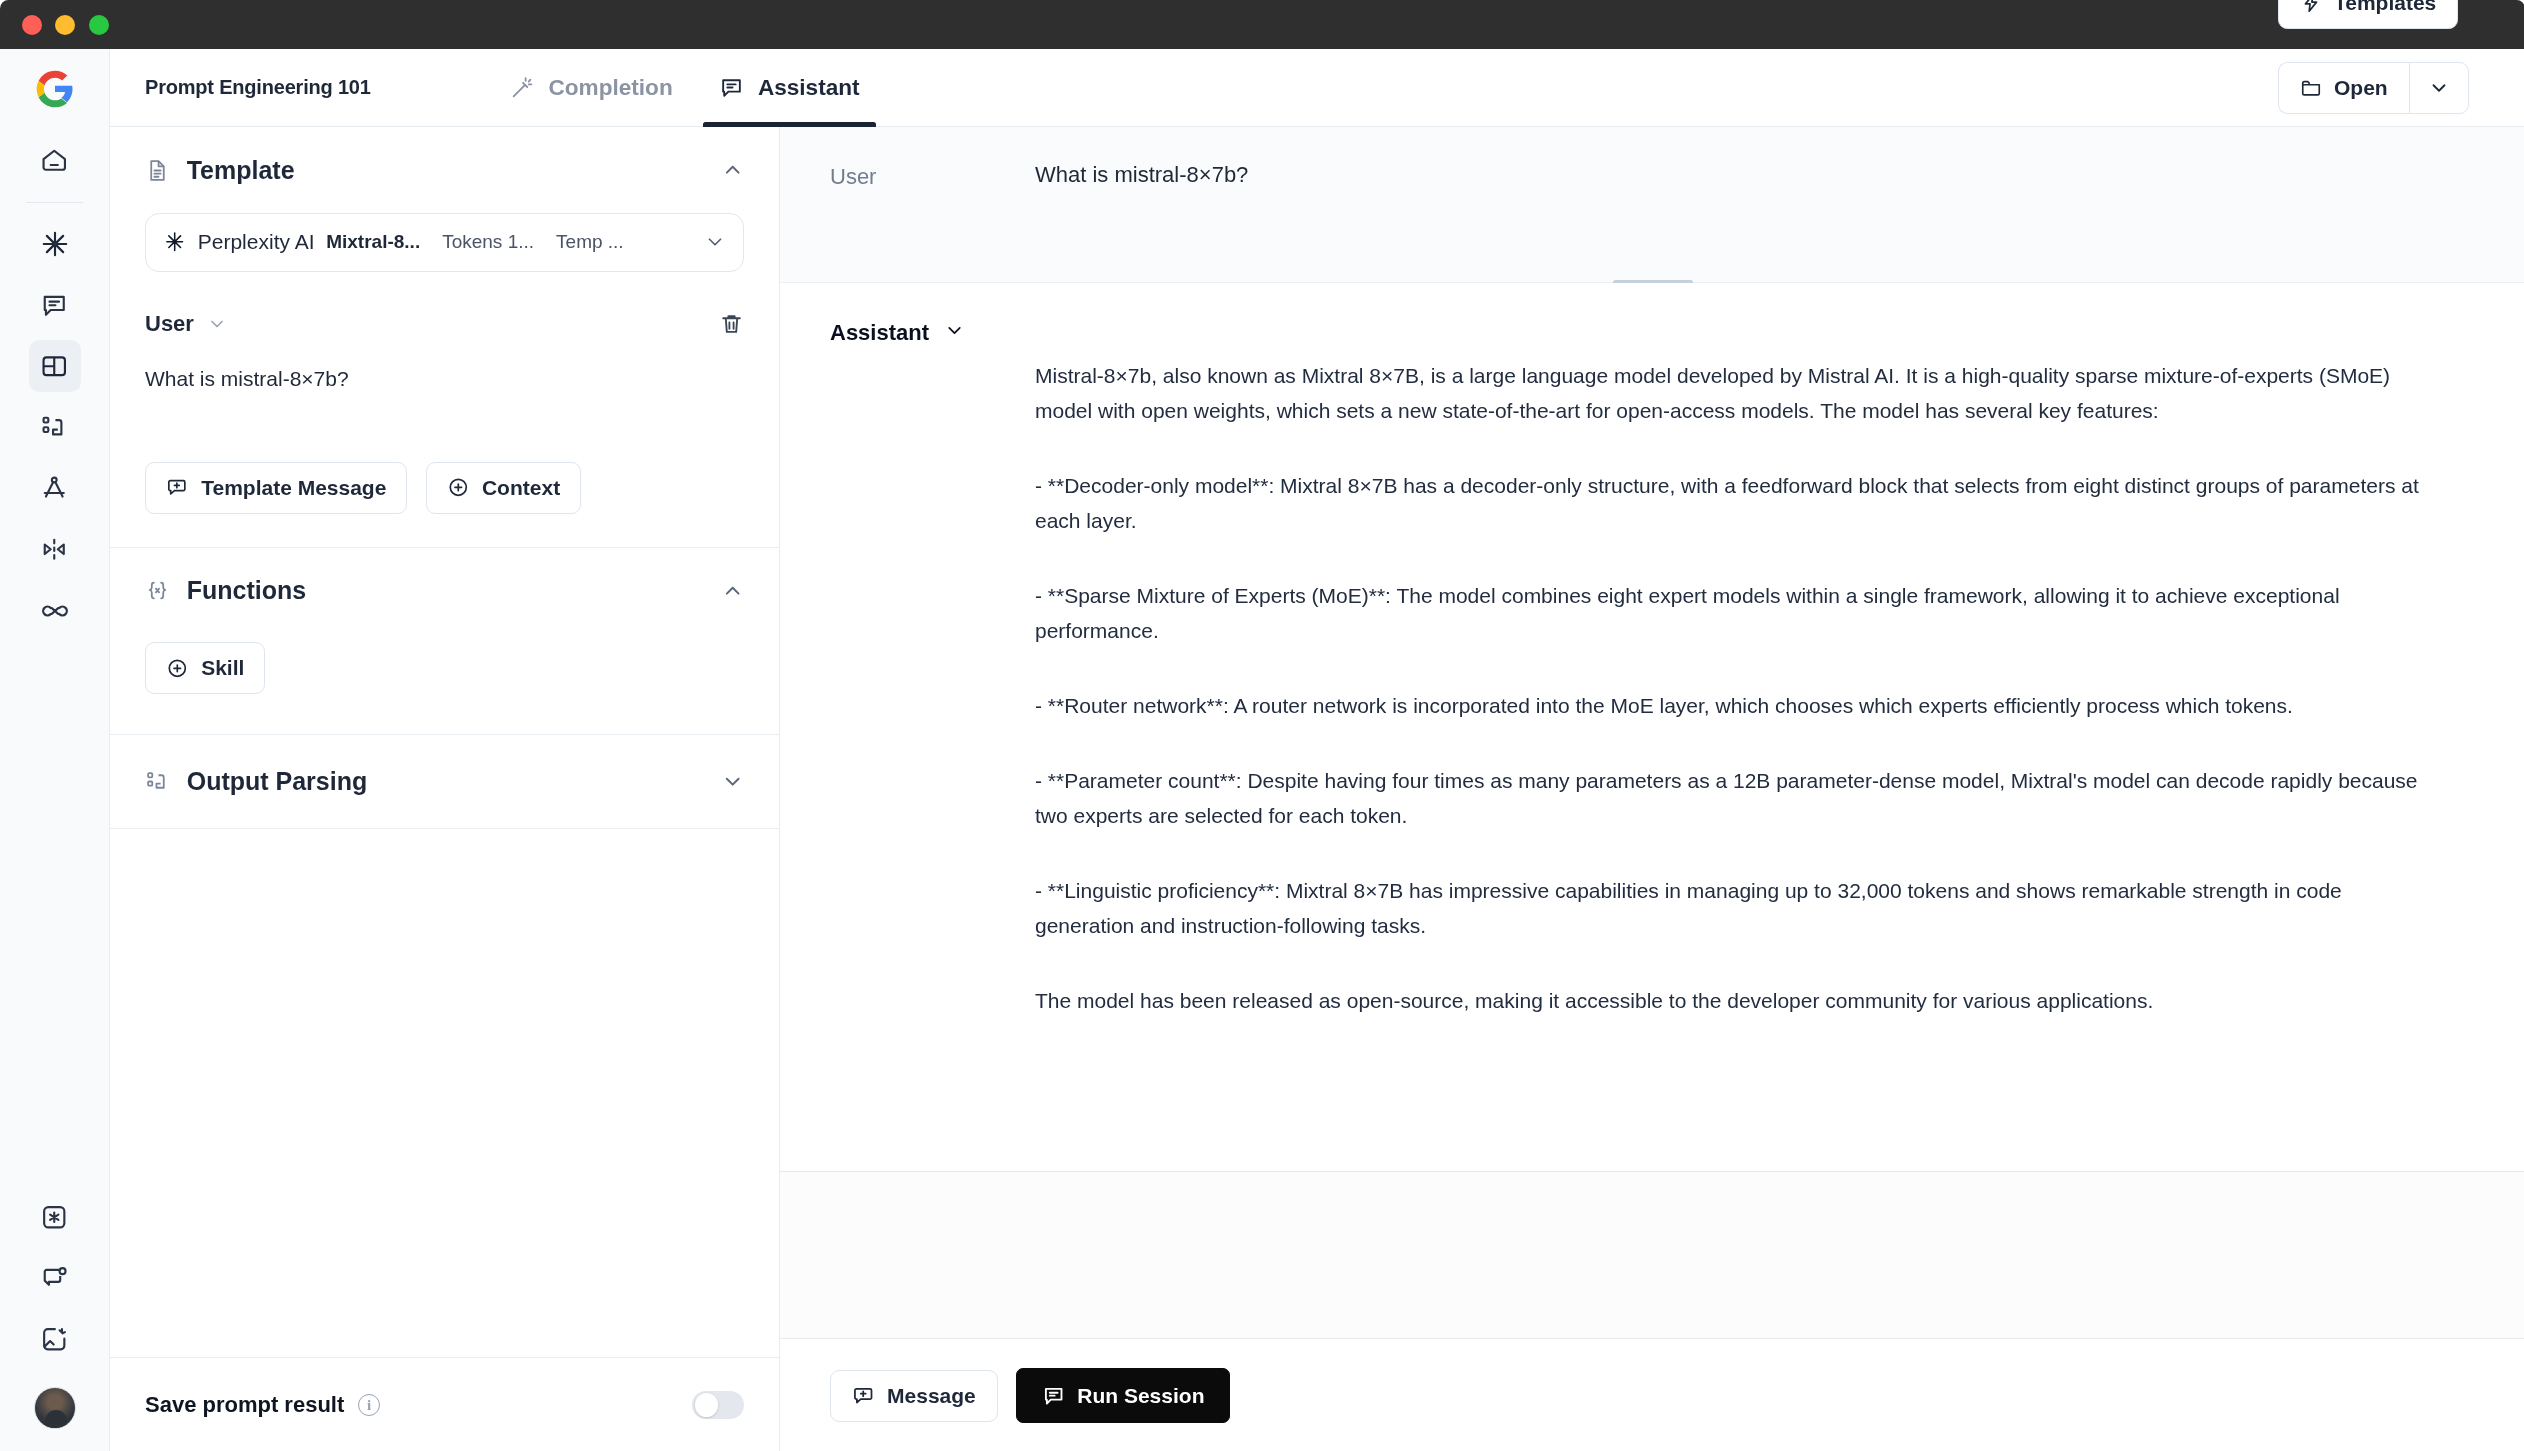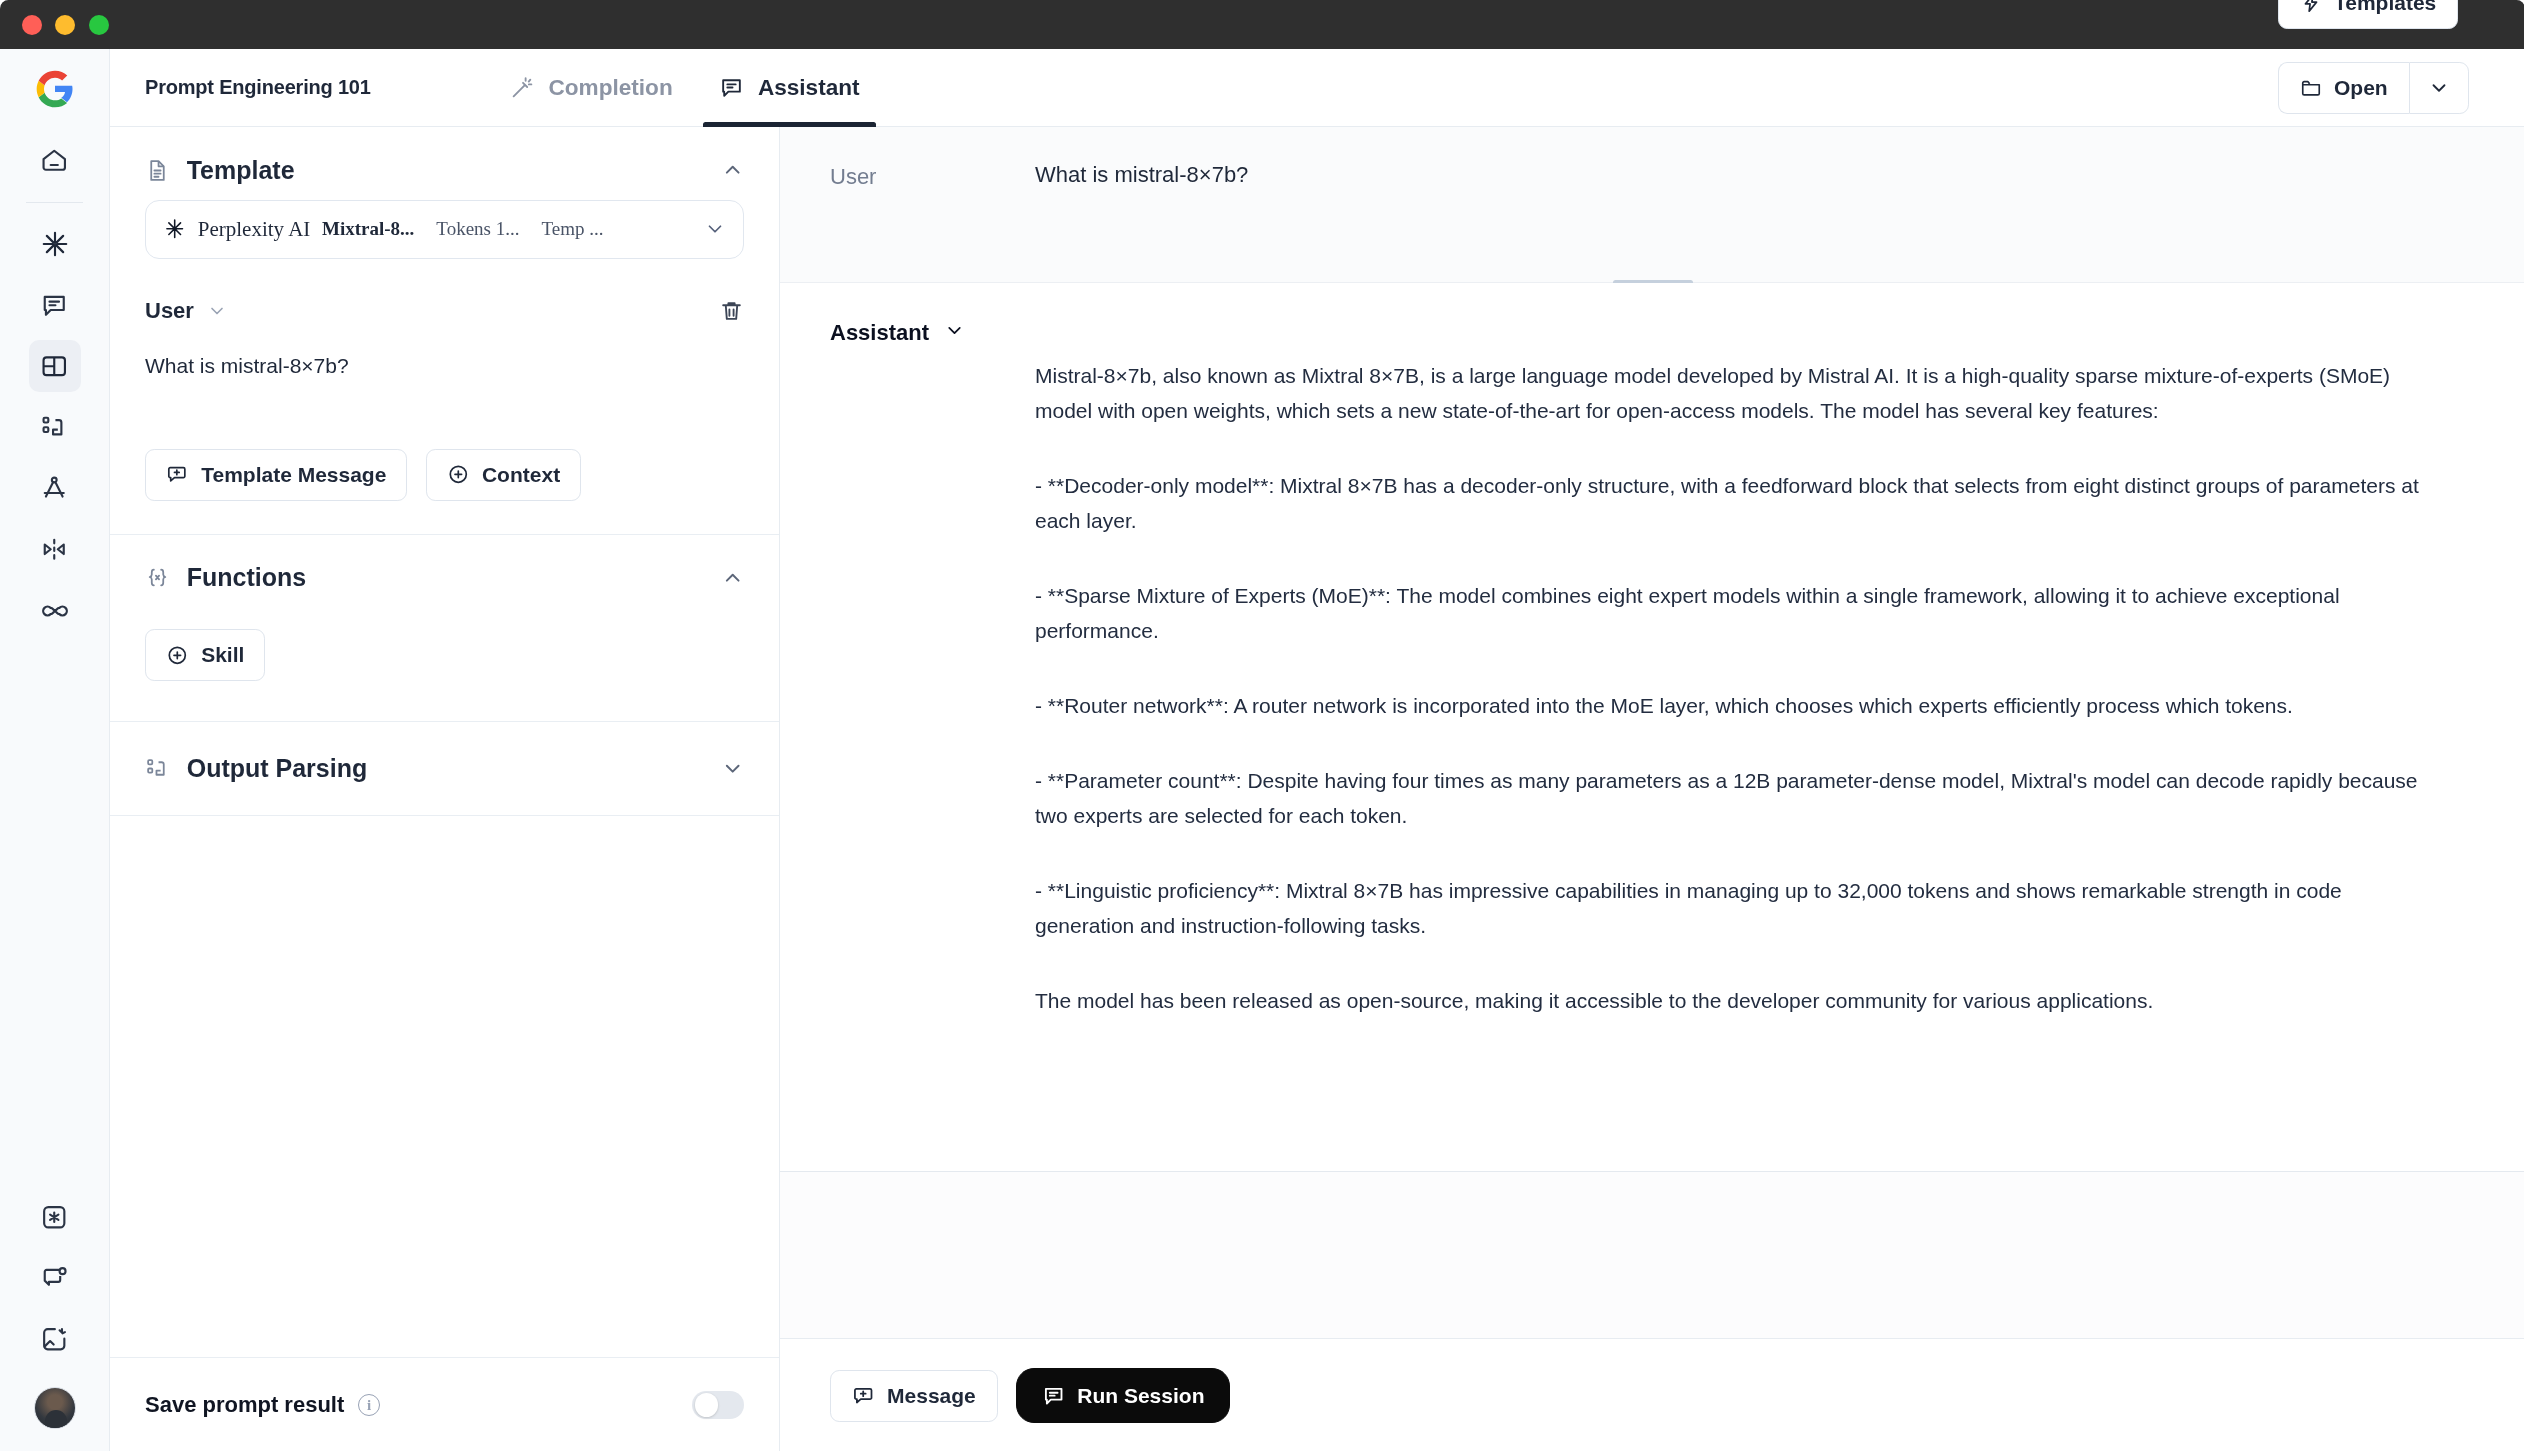--- a/index.html
+++ b/index.html
@@ -93,22 +93,22 @@
     width: 670px; flex: 0 0 670px; background: #fff;
     border-right: 0.8px solid #e7ecf1; display: flex; flex-direction: column; min-height: 0;
   }
   .sect { border-bottom: 0.8px solid #e9eef3; padding: 28.5px 35px 33px; }
   .sect-head {
     display: flex; align-items: center; gap: 16.7px; cursor: pointer;
   }
   .sect-title { font-size: 25px; font-weight: 700; color: #1f2839; }
   .sect-head .chev { margin-left: auto; color: #5c6679; }
   .model-pill {
-    margin-top: 15px; height: 59px; border: 0.8px solid #e1e7ef; border-radius: 14px;
-    display: flex; align-items: center; gap: 0; padding: 0 16.7px; cursor: pointer; font-family: Liberation Serif, serif;
+    margin-top: 28px; height: 59px; border: 0.8px solid #e1e7ef; border-radius: 14px;
+    display: flex; align-items: center; gap: 0; padding: 0 16.7px; cursor: pointer;
   }
   .model-pill .mp-icon { margin-right: 11.7px; display:flex; }
   .mp-provider { font-size: 21px; color: #1f2839; font-weight: 400; margin-right: 11.7px; white-space: nowrap; }
   .mp-model { font-size: 19px; color: #1f2839; font-weight: 700; margin-right: 22px; white-space: nowrap; }
   .mp-meta { font-size: 19px; color: #4a5467; margin-right: 22px; white-space: nowrap; }
   .mp-caret { margin-left: auto; color: #55607a; }
 
   .role-row { display: flex; align-items: center; margin-top: 39px; }
   .role-label { font-size: 22px; font-weight: 700; color: #1f2839; }
   .role-caret { margin-left: 13.4px; color: #9aa3b4; }
@@ -167,21 +167,21 @@
   .drag-handle {
     position: absolute; left: 50%; transform: translateX(-50%);
     bottom: -3.3px; width: 80px; height: 5px; border-radius: 2.5px;
     background: #c5d0dd; cursor: ns-resize;
   }
   .chat-pad { height: 167px; background: #fcfcfd; border-top: 0.8px solid #e4e9ef; }
   .chat-actions {
     height: 114px; background: #fff; border-top: 0.8px solid #e7ecf1;
     display: flex; align-items: center; padding: 0 50px; gap: 18.4px;
   }
-  .btn.run { background: #0b0b0b; color: #fff; border-color: #0b0b0b; border-radius: 18px; height: 55px; padding: 0 25px; }
+  .btn.run { background: #0b0b0b; color: #fff; border-color: #0b0b0b; border-radius: 7px; height: 55px; padding: 0 25px; }
   svg { display: block; }
 </style>
 </head>
 <body>
 
 <div class="titlebar">
   <div class="dot red"></div>
   <div class="dot yellow"></div>
   <div class="dot green"></div>
 </div>

